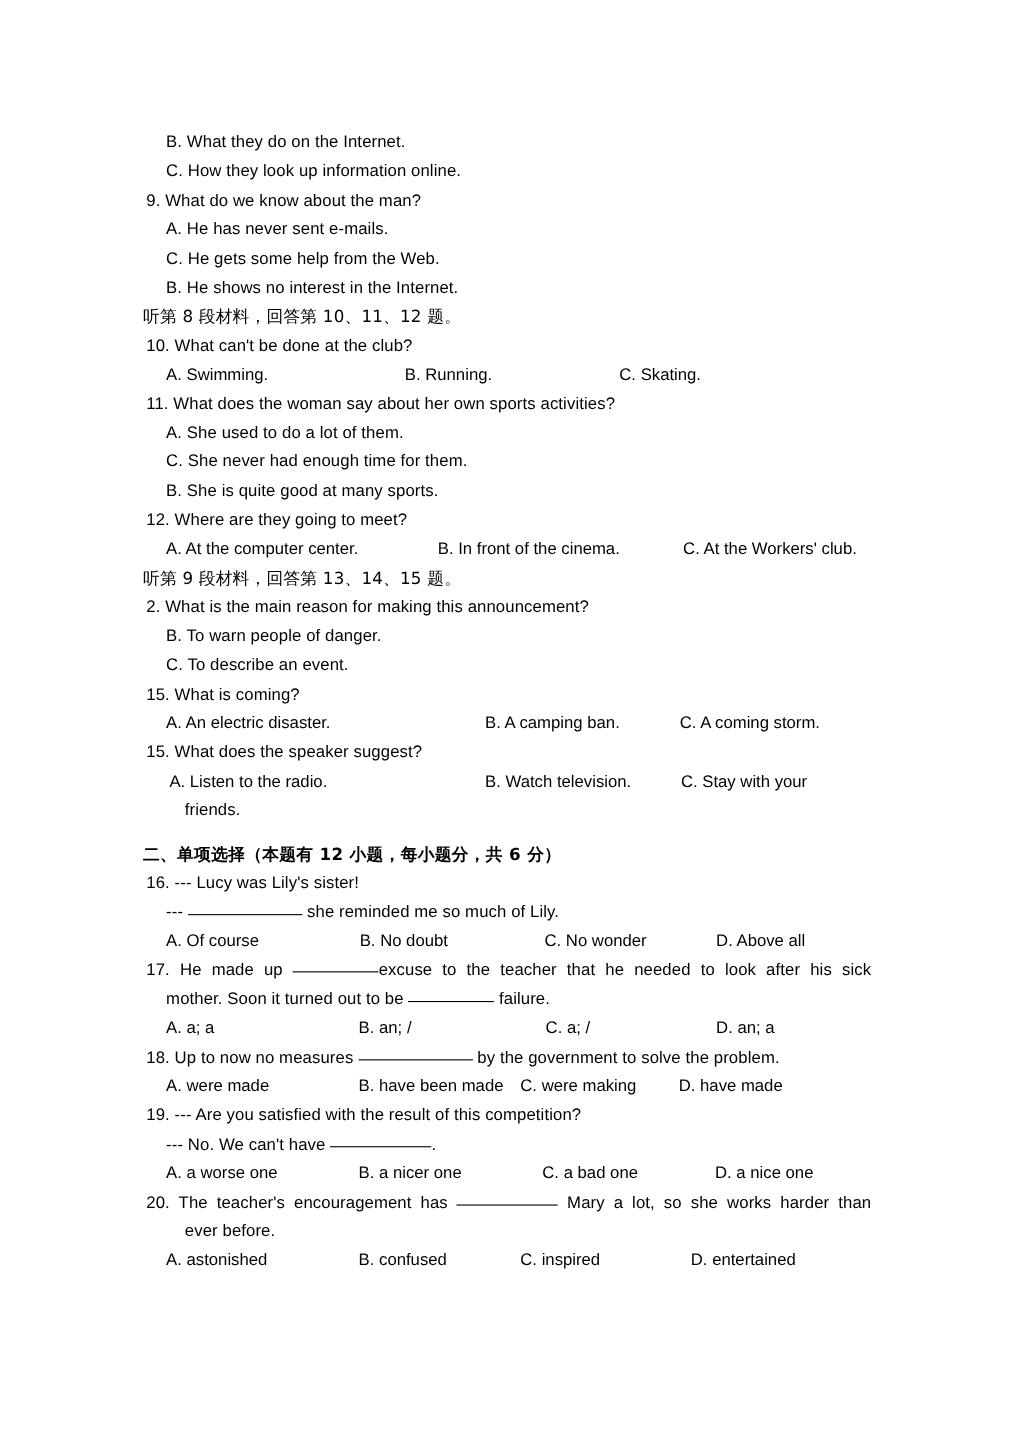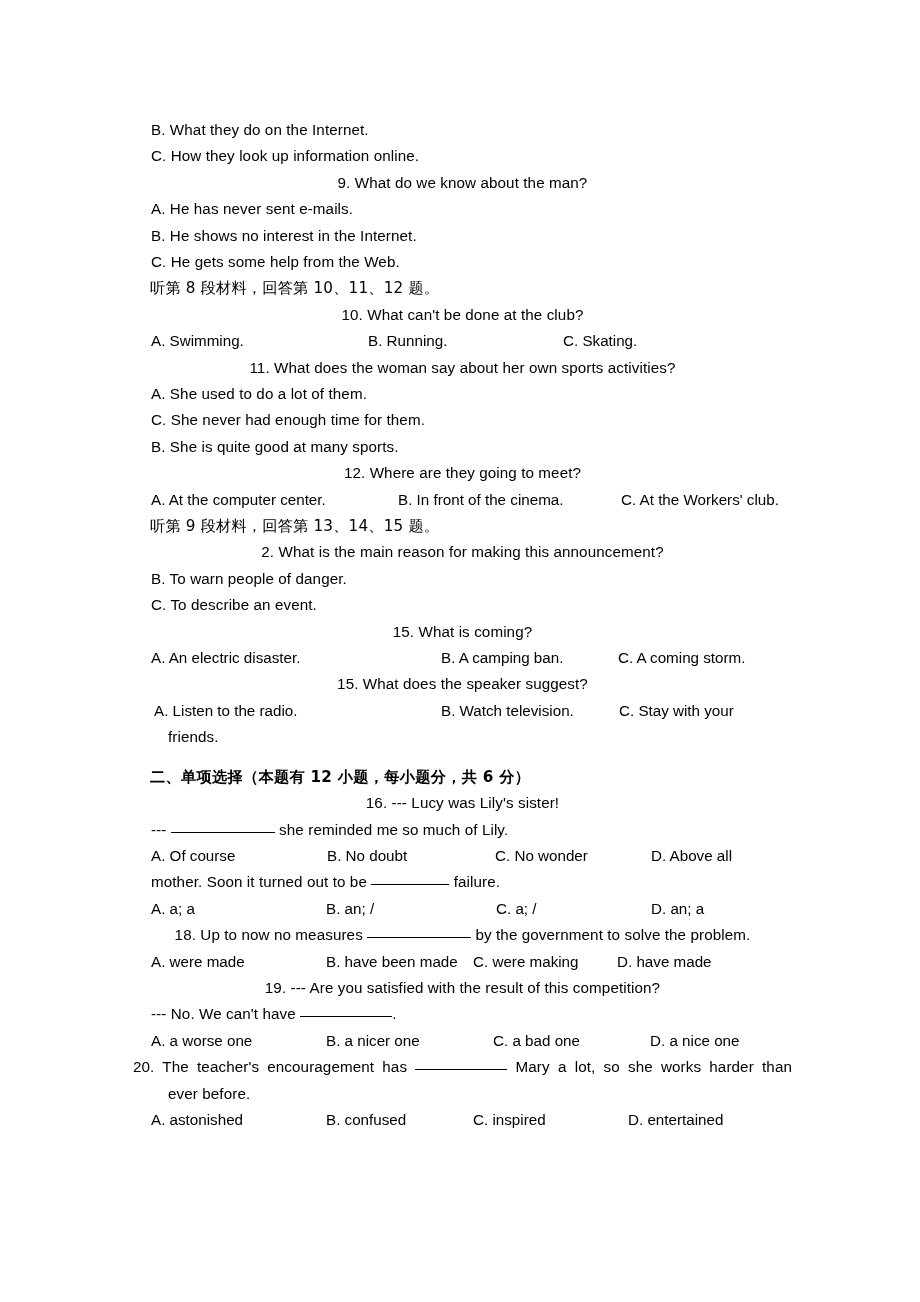--- a/index.html
+++ b/index.html
@@ -29,21 +29,20 @@
     line-height: 26.4px;
   }
 
   
   .line {
     white-space: pre;
     letter-spacing: 0.1px;
   }
   .q-line {            
     padding-left: 3px;
-    text-align: center;
   }
   .opt-line {          
     padding-left: 21px;
   }
   .cn-line {           
     padding-left: 0px;
     letter-spacing: 0.2px;
   }
   .wrap-line {         
     padding-left: 0px;
@@ -97,35 +96,35 @@
   .blank {
     display: inline-block;
     border-bottom: 1.1px solid #000;
     vertical-align: 2px;
     height: 12px;
   }
   .b-md  { width: 78px; }
   .b-lg  { width: 92px; }
   .b-xl  { width: 104px; }
 
-  .cjk { font-family: "DejaVu Sans", sans-serif; margin-left: 20px; }
+  .cjk { font-family: "DejaVu Sans", sans-serif; }
 </style>
 </head>
 <body>
 
 <div class="page">
   <div class="content">
 
     <div class="line opt-line">B. What they do on the Internet.</div>
     <div class="line opt-line">C. How they look up information online.</div>
 
     <div class="line q-line">9. What do we know about the man?</div>
     <div class="line opt-line">A. He has never sent e-mails.</div>
+    <div class="line opt-line">C. He gets some help from the Web.</div>
     <div class="line opt-line">B. He shows no interest in the Internet.</div>
-    <div class="line opt-line">C. He gets some help from the Web.</div>
 
     <div class="line cn-line cjk">听第 8 段材料，回答第 10、11、12 题。</div>
 
     <div class="line q-line">10. What can't be done at the club?</div>
     <div class="opt-row">
       <span style="left:21px">A. Swimming.</span>
       <span style="left:238px">B. Running.</span>
       <span style="left:433px">C. Skating.</span>
     </div>
 
@@ -168,20 +167,21 @@
 
     <div class="line q-line">16. --- Lucy was Lily's sister!</div>
     <div class="line dash-line"><span>--- </span><span class="blank b-xl"></span><span> she reminded me so much of Lily.</span></div>
     <div class="opt-row">
       <span style="left:21px">A. Of course</span>
       <span style="left:197px">B. No doubt</span>
       <span style="left:365px">C. No wonder</span>
       <span style="left:521px">D. Above all</span>
     </div>
 
+    <div class="line justify-line"><span>17. He made up</span> <span class="blank b-md"></span><span>excuse to the teacher that he needed to look after his sick</span></div>
     <div class="line indent-line"><span>mother. Soon it turned out to be</span> <span class="blank b-md"></span> <span>failure.</span></div>
     <div class="opt-row">
       <span style="left:21px">A. a; a</span>
       <span style="left:196px">B. an; /</span>
       <span style="left:366px">C. a; /</span>
       <span style="left:521px">D. an; a</span>
     </div>
 
     <div class="line q-line"><span>18. Up to now no measures</span> <span class="blank b-xl"></span> <span>by the government to solve the problem.</span></div>
     <div class="opt-row">

